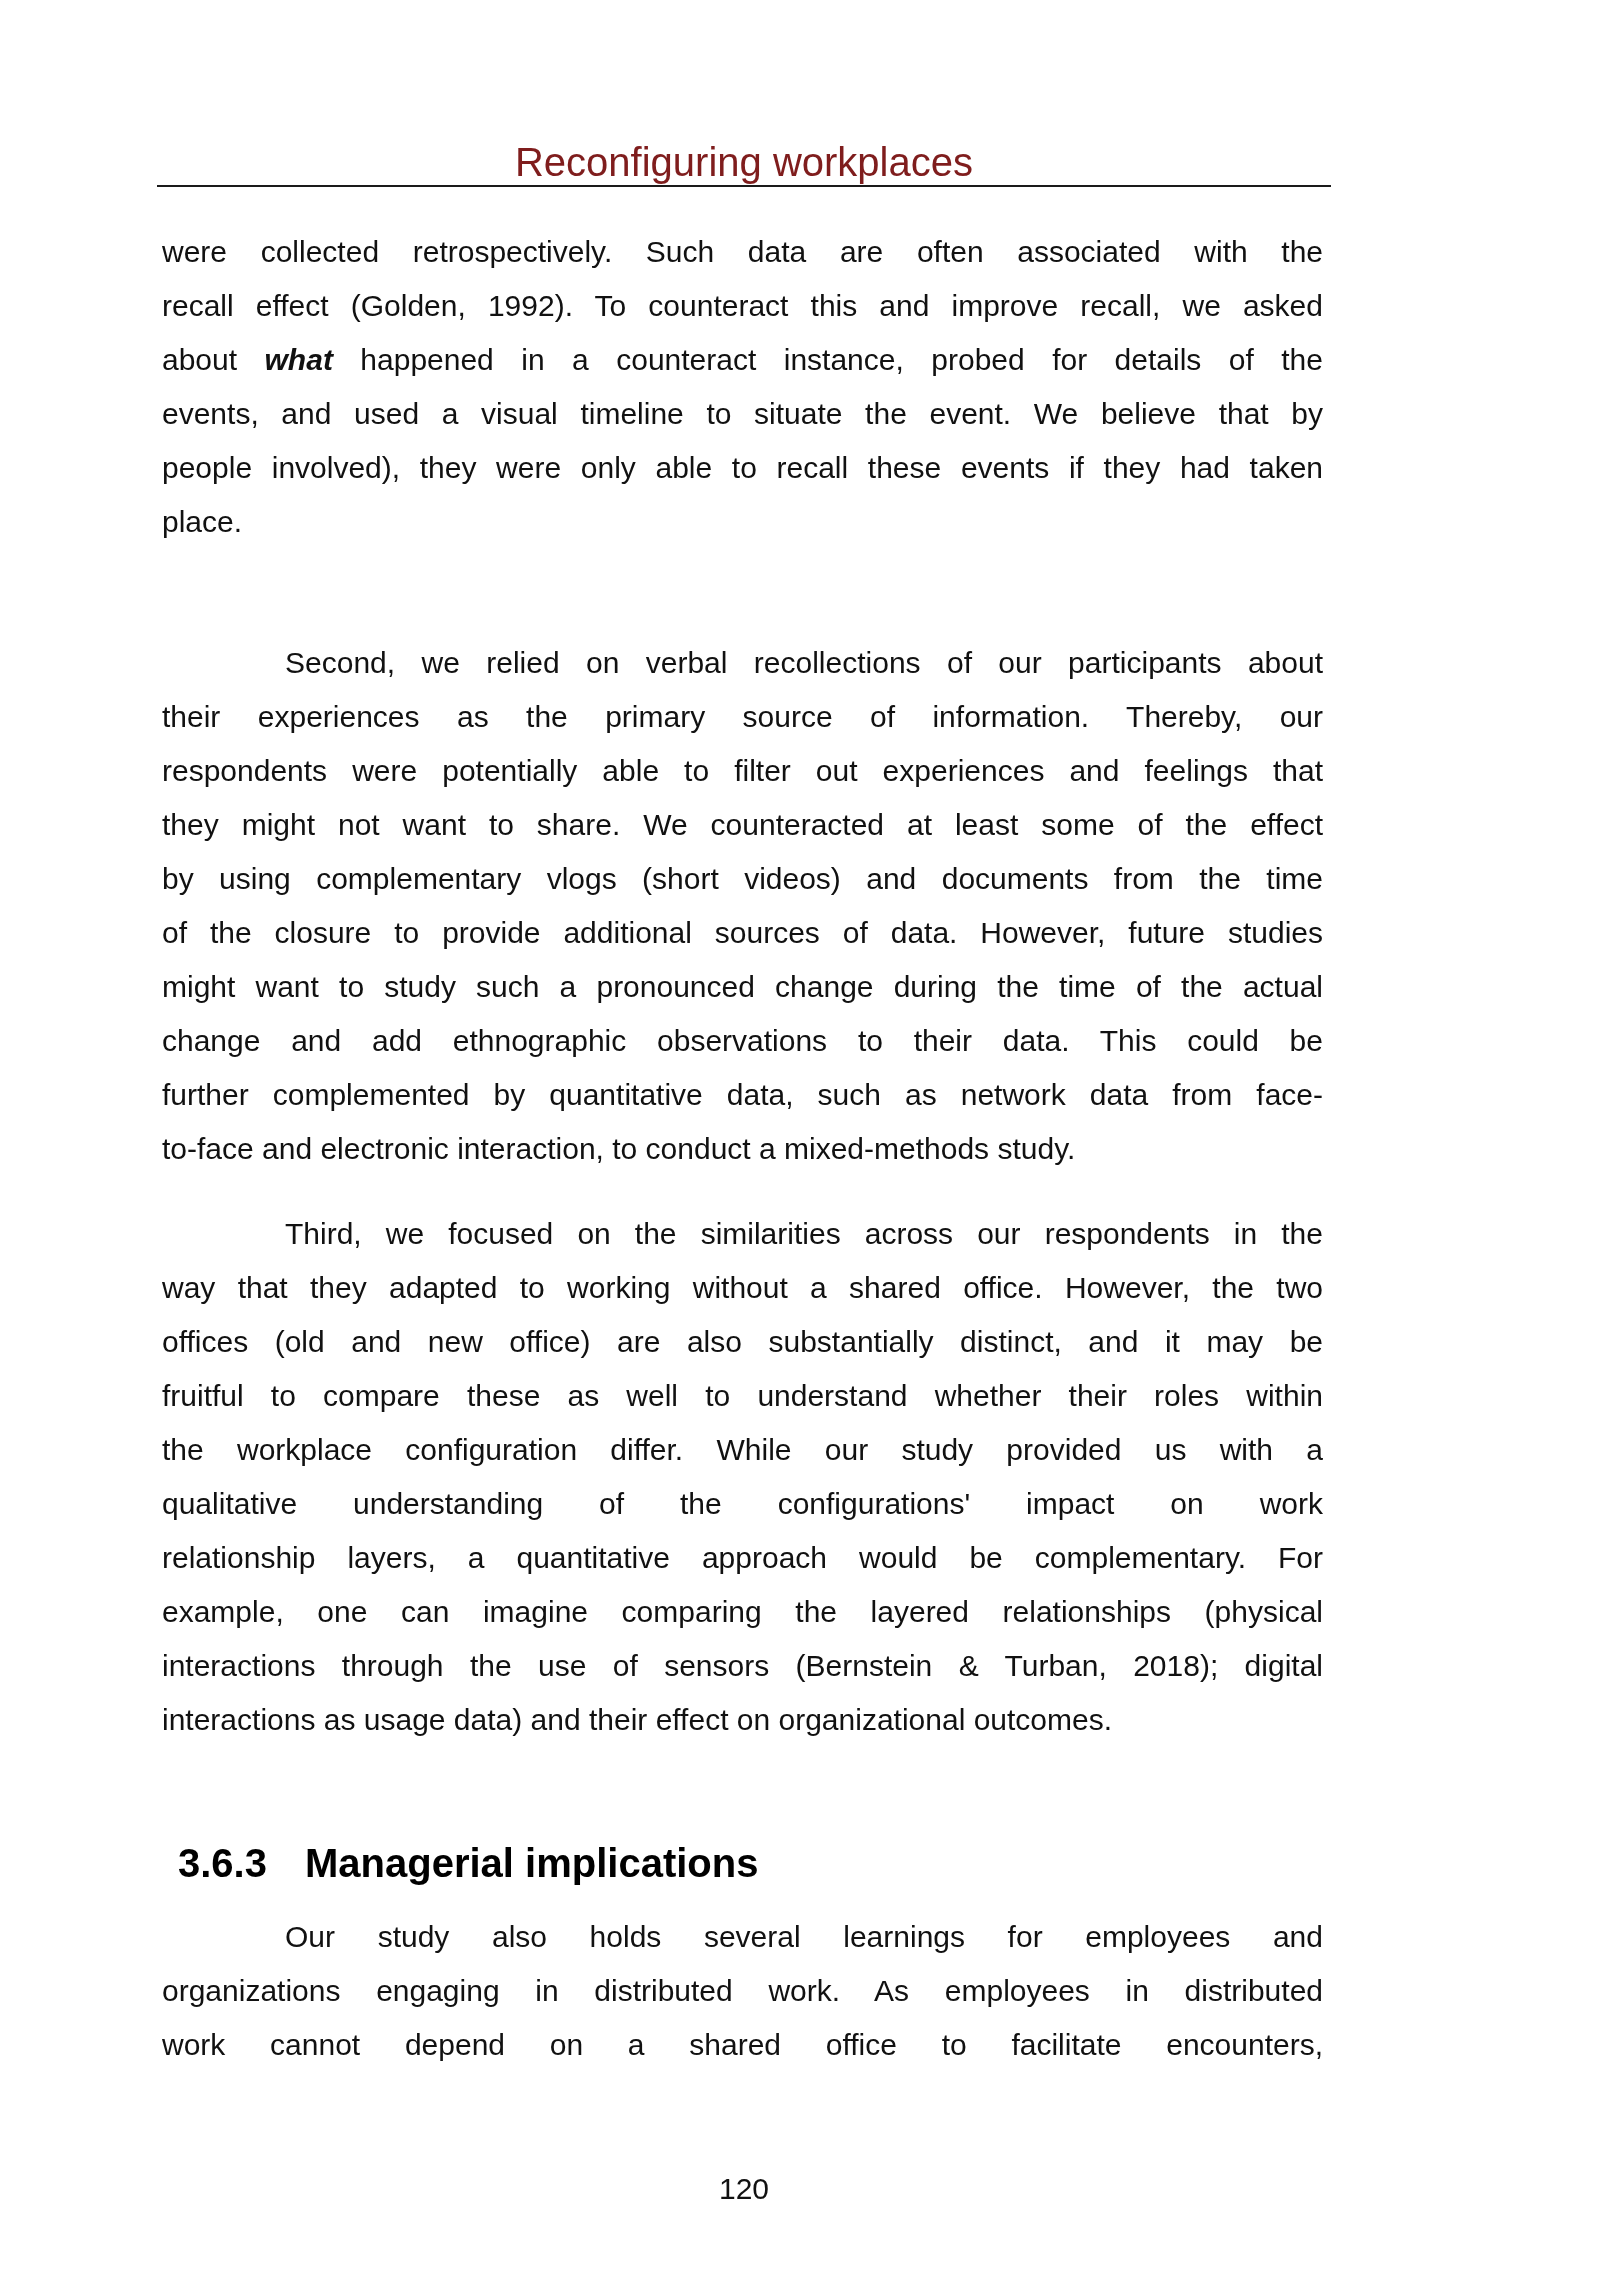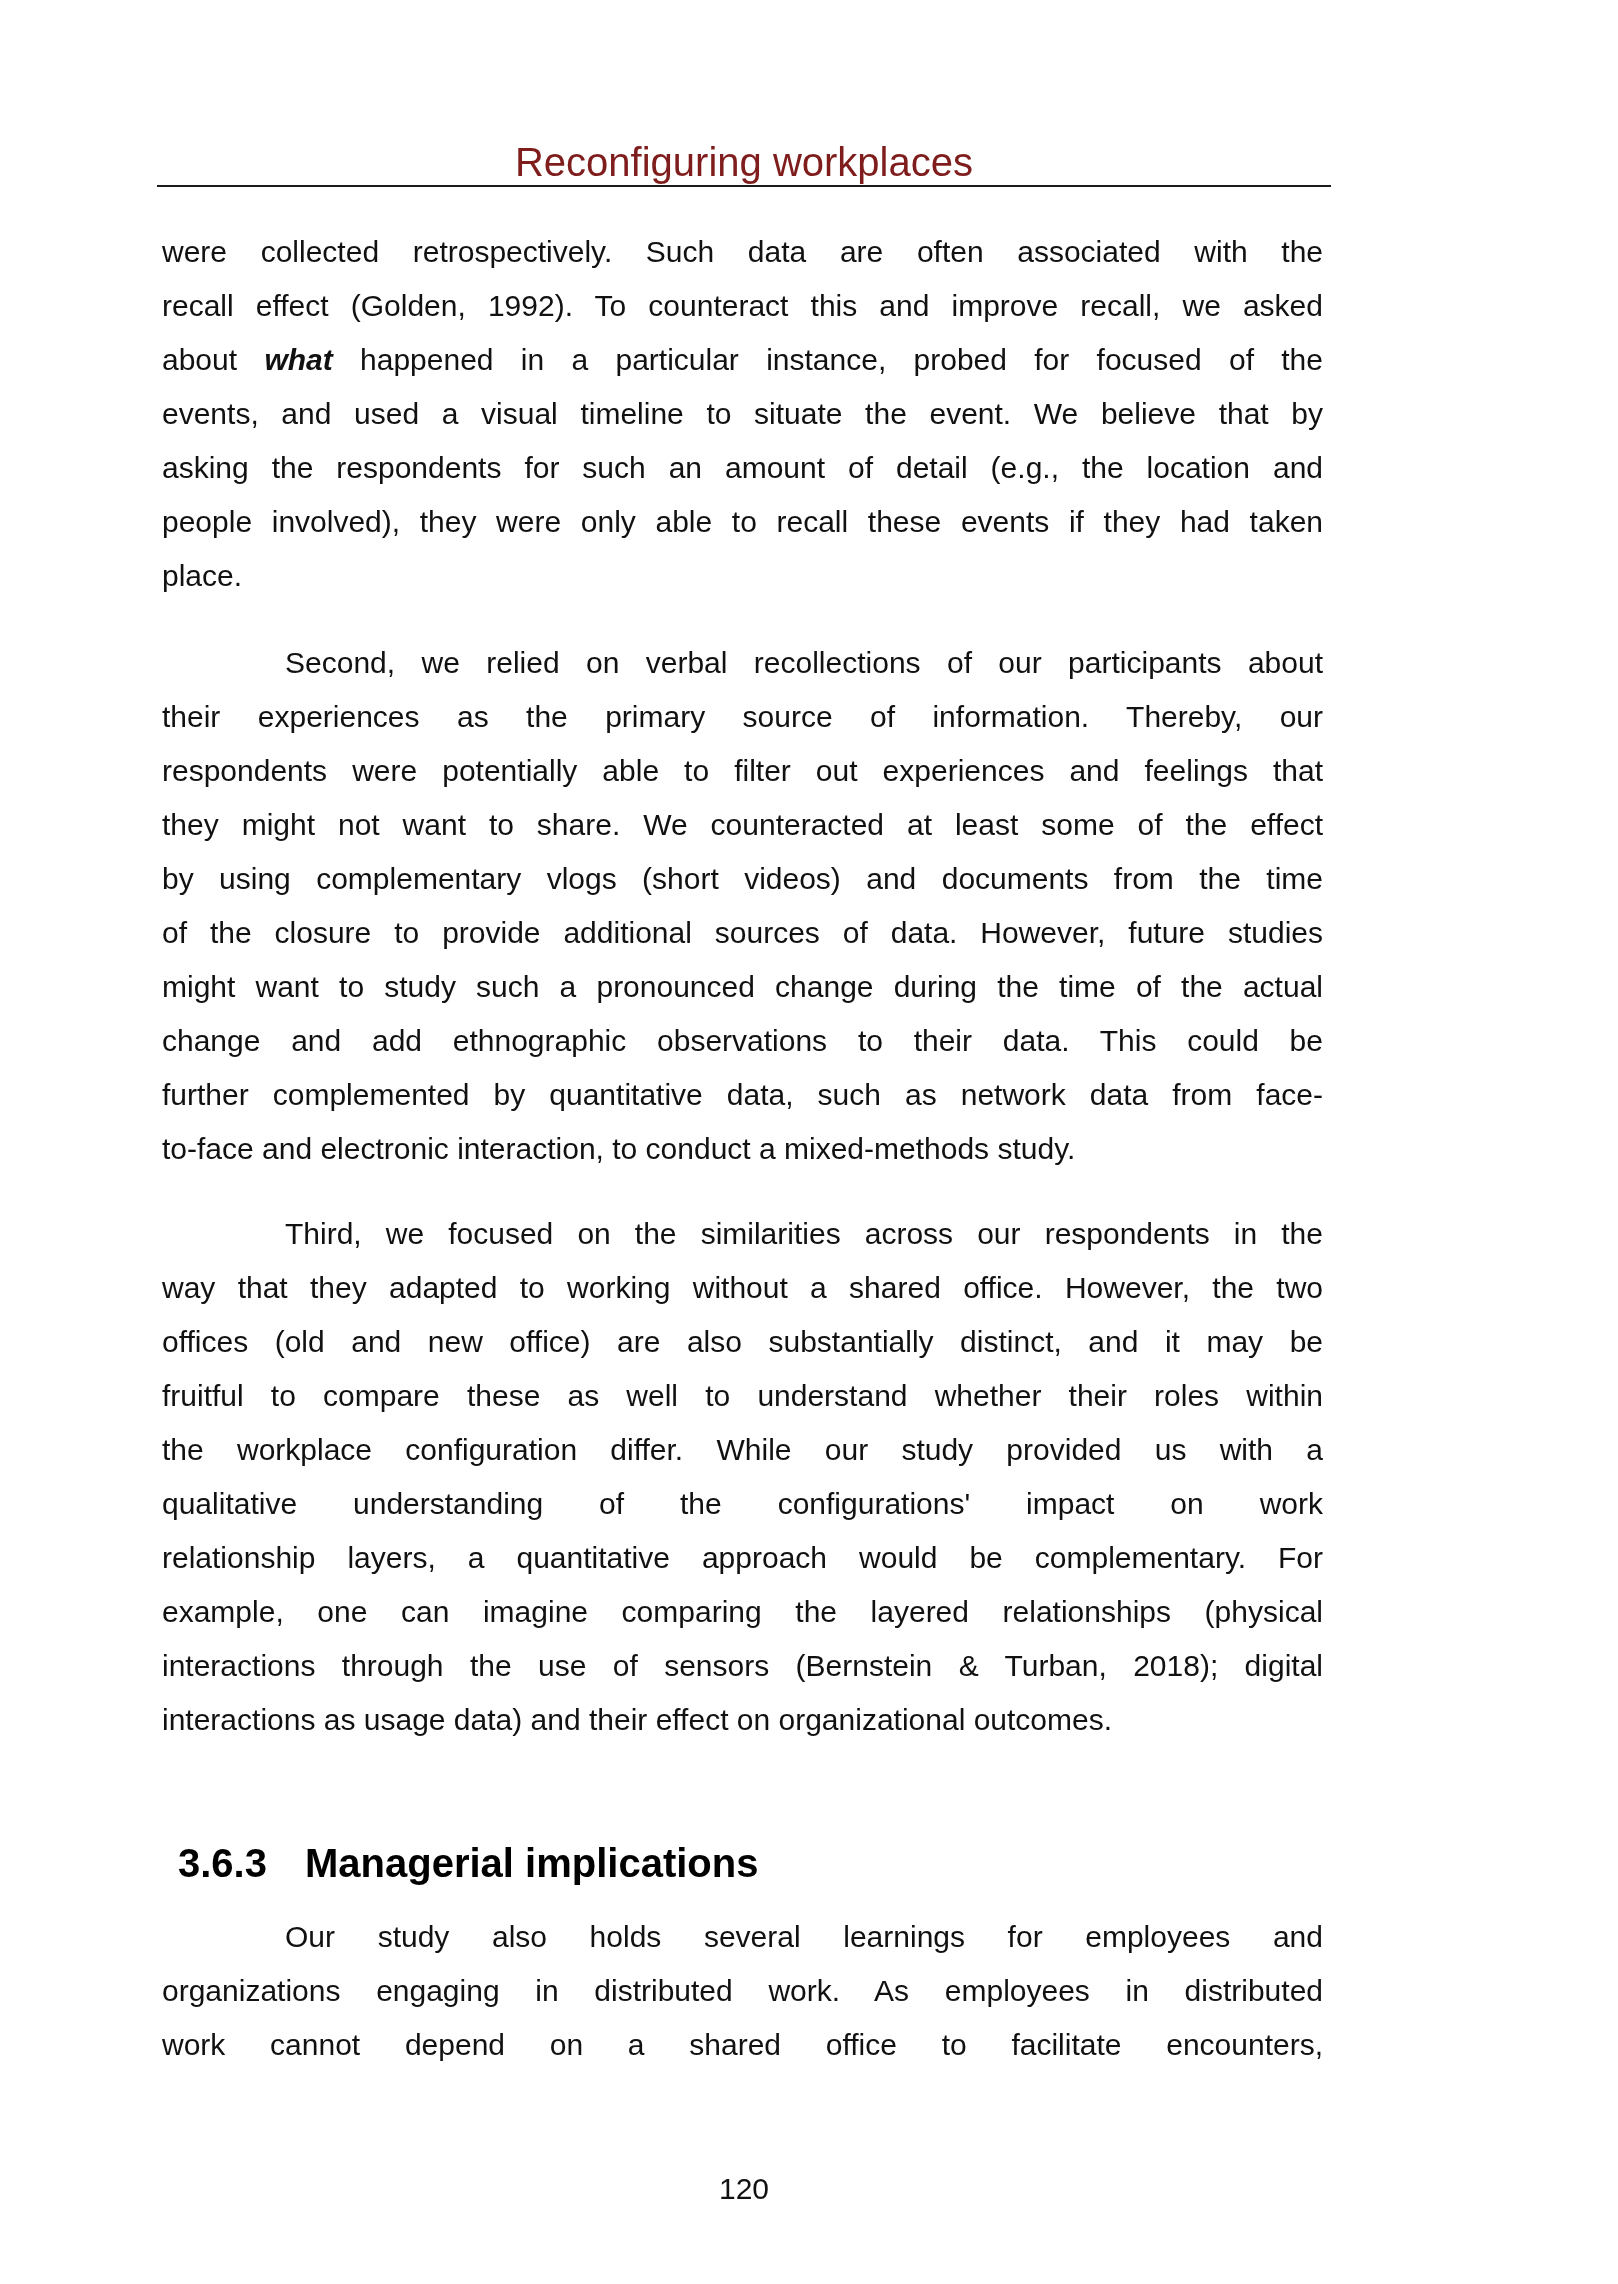--- a/index.html
+++ b/index.html
@@ -17,23 +17,22 @@
 </style>
 </head>
 <body>
 
 <div class="running-head">Reconfiguring workplaces</div>
 <div class="head-rule"></div>
 
 <div class="para" id="para-0" style="top:225px;">
     <span class="line"><span>were collected retrospectively. Such data are often associated with the</span></span>
     <span class="line"><span>recall effect (Golden, 1992). To counteract this and improve recall, we asked</span></span>
-    <span class="line"><span>about </span><span class="ital">what</span><span> happened in a particular instance, probed for focused of the</span></span>
+    <span class="line"><span>about </span><span class="ital">what</span><span> happened in a counteract instance, probed for details of the</span></span>
     <span class="line"><span>events, and used a visual timeline to situate the event. We believe that by</span></span>
-    <span class="line"><span>asking the respondents for such an amount of detail (e.g., the location and</span></span>
     <span class="line"><span>people involved), they were only able to recall these events if they had taken</span></span>
     <span class="line last"><span>place.</span></span>
   </div>
 <div class="para" id="para-1" style="top:636px;">
     <span class="line indent"><span>Second, we relied on verbal recollections of our participants about</span></span>
     <span class="line"><span>their experiences as the primary source of information. Thereby, our</span></span>
     <span class="line"><span>respondents were potentially able to filter out experiences and feelings that</span></span>
     <span class="line"><span>they might not want to share. We counteracted at least some of the effect</span></span>
     <span class="line"><span>by using complementary vlogs (short videos) and documents from the time</span></span>
     <span class="line"><span>of the closure to provide additional sources of data. However, future studies</span></span>

